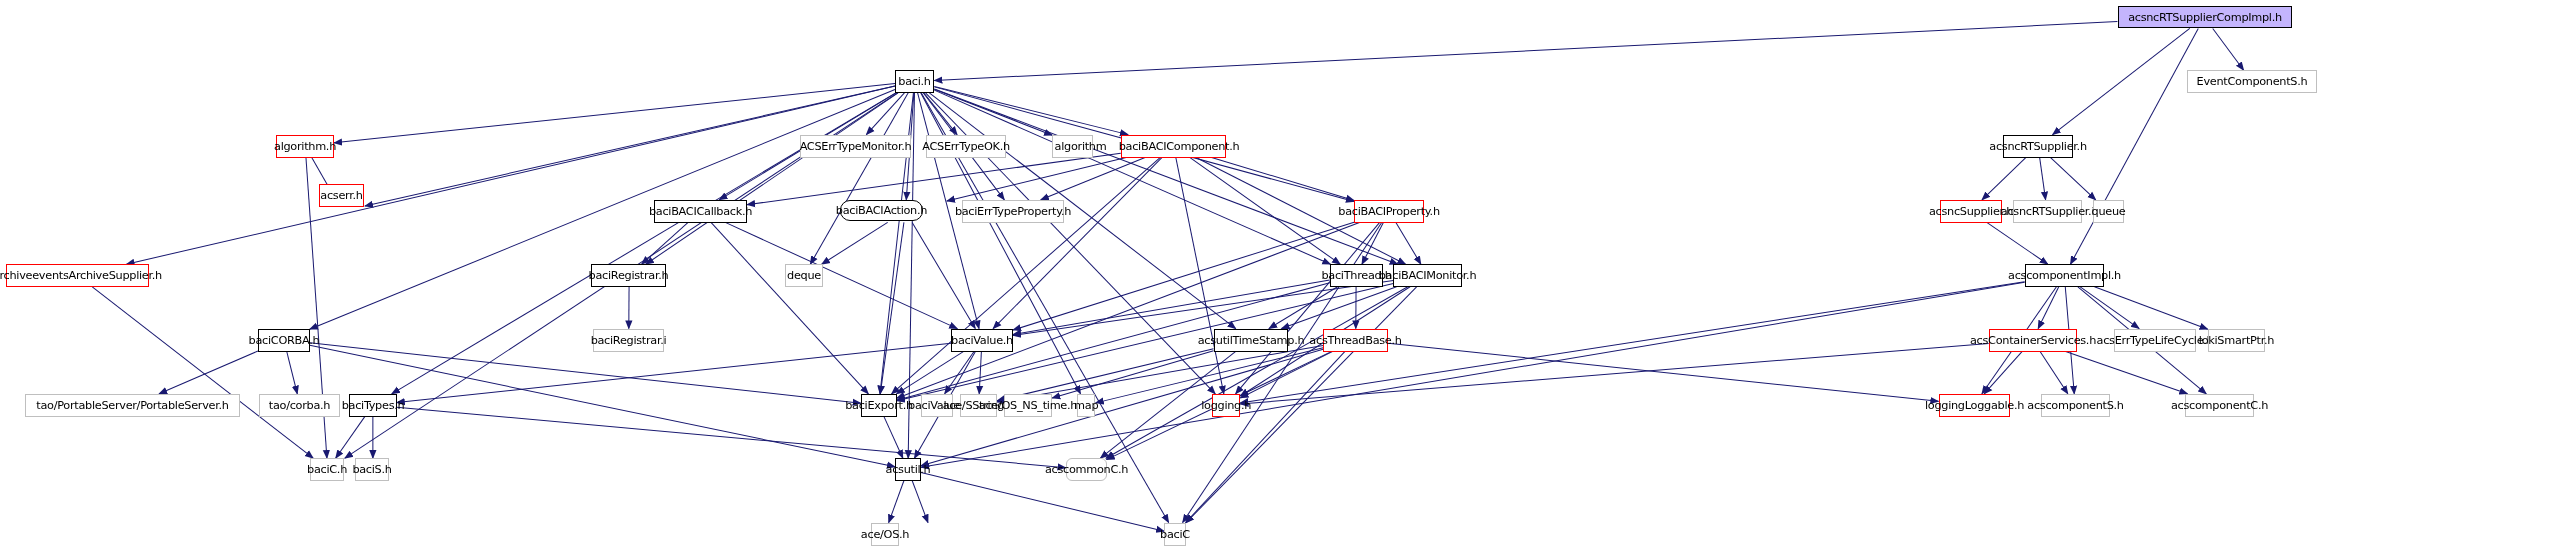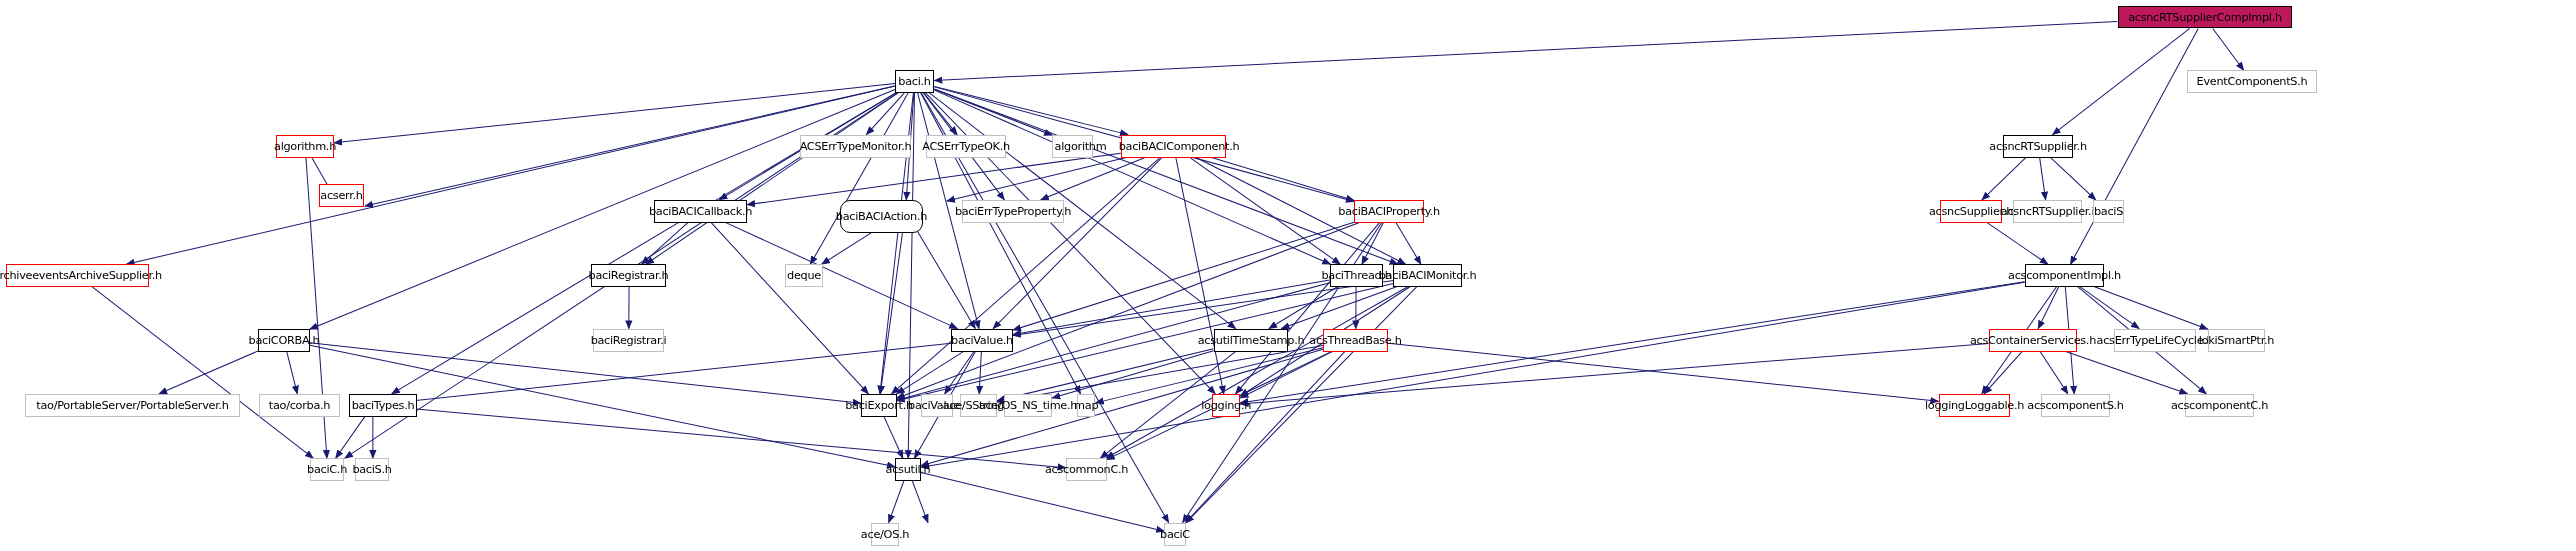--- a/index.html
+++ b/index.html
@@ -7,21 +7,21 @@
          font-family: "DejaVu Sans", sans-serif; }
   #graph { position: absolute; left: 0; top: 0; width: 2576px; height: 551px; }
   #edges path { fill: none; stroke: #191970; stroke-width: 1.2; }
   .node { position: absolute; box-sizing: border-box; height: 22.6px;
           display: flex; align-items: center; justify-content: center;
           font-size: 11.3px; color: #000; background: #fff; white-space: nowrap;
           letter-spacing: -0.3px; cursor: pointer; }
   .node.documented { border: 1.3px solid #000; }
   .node.undocumented { border: 1.3px solid #bfbfbf; cursor: default; }
   .node.truncated { border: 1.3px solid #ff0000; }
-  .node.root { border: 1.3px solid #000; background: #be185d; cursor: default; }
+  .node.root { border: 1.3px solid #000; background: #c4b5fd; cursor: default; }
 </style>
 </head>
 <body>
 
 <svg id="graph" width="2576" height="551" viewBox="0 0 3080 659">
   <defs>
     <marker id="arrow" viewBox="0 0 10 10" refX="9" refY="5" markerWidth="9" markerHeight="9" orient="auto">
       <path d="M0,1 L10,5 L0,9 z" fill="#191970" stroke="none"></path>
     </marker>
   </defs>
@@ -140,53 +140,53 @@
   <div class="node documented" style="left: 895px; top: 70px; width: 39px; height: 22.6px;">baci.h</div>
   <div class="node undocumented" style="left: 2187px; top: 70px; width: 130px; height: 22.6px;">EventComponentS.h</div>
   <div class="node documented" style="left: 2003px; top: 135px; width: 70px; height: 22.6px;">acsncRTSupplier.h</div>
   <div class="node truncated" style="left: 276px; top: 135px; width: 58px; height: 22.6px;">algorithm.h</div>
   <div class="node undocumented" style="left: 800px; top: 135px; width: 111px; height: 22.6px;">ACSErrTypeMonitor.h</div>
   <div class="node undocumented" style="left: 926px; top: 135px; width: 80px; height: 22.6px;">ACSErrTypeOK.h</div>
   <div class="node undocumented" style="left: 1052px; top: 135px; width: 41px; height: 22.6px; padding-left: 16px;">algorithm</div>
   <div class="node truncated" style="left: 1121px; top: 135px; width: 105px; height: 22.6px; padding-left: 11px;">baciBACIComponent.h</div>
   <div class="node truncated" style="left: 319px; top: 184px; width: 45px; height: 22.6px;">acserr.h</div>
   <div class="node documented" style="left: 654px; top: 200px; width: 93px; height: 22.6px;">baciBACICallback.h</div>
-  <div class="node documented" style="left: 840px; top: 200px; width: 83px; height: 33px; border-radius: 10px;">baciBACIAction.h</div>
+  <div class="node documented" style="left: 840px; top: 200px; width: 83px; height: 21px; border-radius: 10px;">baciBACIAction.h</div>
   <div class="node undocumented" style="left: 962px; top: 200px; width: 102px; height: 22.6px;">baciErrTypeProperty.h</div>
   <div class="node truncated" style="left: 1354px; top: 200px; width: 70px; height: 22.6px;">baciBACIProperty.h</div>
   <div class="node truncated" style="left: 1940px; top: 200px; width: 62px; height: 22.6px;">acsncSupplier.h</div>
   <div class="node undocumented" style="left: 2013px; top: 200px; width: 69px; height: 22.6px;">acsncRTSupplier.i</div>
-  <div class="node undocumented" style="left: 2093px; top: 200px; width: 31px; height: 22.6px;">baciS</div>
+  <div class="node undocumented" style="left: 2093px; top: 200px; width: 31px; height: 22.6px;">queue</div>
   <div class="node truncated" style="left: 5.9px; top: 264px; width: 143px; height: 22.6px;">archiveeventsArchiveSupplier.h</div>
   <div class="node documented" style="left: 591px; top: 264px; width: 75px; height: 22.6px;">baciRegistrar.h</div>
   <div class="node undocumented" style="left: 785px; top: 264px; width: 38px; height: 22.6px;">deque</div>
   <div class="node documented" style="left: 1330px; top: 264px; width: 53px; height: 22.6px;">baciThread.h</div>
   <div class="node documented" style="left: 1393px; top: 264px; width: 69px; height: 22.6px;">baciBACIMonitor.h</div>
   <div class="node documented" style="left: 2025px; top: 264px; width: 79px; height: 22.6px;">acscomponentImpl.h</div>
   <div class="node undocumented" style="left: 593px; top: 329px; width: 71px; height: 22.6px;">baciRegistrar.i</div>
   <div class="node documented" style="left: 258px; top: 329px; width: 52px; height: 22.6px;">baciCORBA.h</div>
   <div class="node documented" style="left: 951px; top: 329px; width: 62px; height: 22.6px;">baciValue.h</div>
   <div class="node documented" style="left: 1214px; top: 329px; width: 74px; height: 22.6px;">acsutilTimeStamp.h</div>
   <div class="node truncated" style="left: 1323px; top: 329px; width: 65px; height: 22.6px;">acsThreadBase.h</div>
   <div class="node truncated" style="left: 1989px; top: 329px; width: 88px; height: 22.6px;">acsContainerServices.h</div>
   <div class="node undocumented" style="left: 2114px; top: 329px; width: 82px; height: 22.6px;">acsErrTypeLifeCycle.h</div>
   <div class="node undocumented" style="left: 2208px; top: 329px; width: 57px; height: 22.6px;">lokiSmartPtr.h</div>
   <div class="node undocumented" style="left: 25px; top: 394px; width: 215px; height: 22.6px;">tao/PortableServer/PortableServer.h</div>
   <div class="node undocumented" style="left: 259px; top: 394px; width: 81px; height: 22.6px;">tao/corba.h</div>
-  <div class="node documented" style="left: 349px; top: 394px; width: 68px; height: 22.6px;">baciTypes.h</div>
+  <div class="node documented" style="left: 349px; top: 394px; width: 48px; height: 22.6px;">baciTypes.h</div>
   <div class="node documented" style="left: 861px; top: 394px; width: 36px; height: 22.6px;">baciExport.h</div>
   <div class="node undocumented" style="left: 921px; top: 394px; width: 32px; height: 22.6px;">baciValue.i</div>
   <div class="node undocumented" style="left: 960px; top: 394px; width: 37px; height: 22.6px;">ace/SString.h</div>
   <div class="node undocumented" style="left: 1004px; top: 394px; width: 48px; height: 22.6px;">ace/OS_NS_time.h</div>
   <div class="node undocumented" style="left: 1077px; top: 394px; width: 18.4px; height: 22.6px;">map</div>
   <div class="node truncated" style="left: 1212px; top: 394px; width: 28.4px; height: 22.6px;">logging.h</div>
   <div class="node truncated" style="left: 1939px; top: 394px; width: 71px; height: 22.6px;">loggingLoggable.h</div>
   <div class="node undocumented" style="left: 2041px; top: 394px; width: 69px; height: 22.6px;">acscomponentS.h</div>
   <div class="node undocumented" style="left: 2185px; top: 394px; width: 69px; height: 22.6px;">acscomponentC.h</div>
   <div class="node undocumented" style="left: 310px; top: 458px; width: 34px; height: 22.6px;">baciC.h</div>
   <div class="node undocumented" style="left: 355px; top: 458px; width: 34px; height: 22.6px;">baciS.h</div>
   <div class="node documented" style="left: 895px; top: 458px; width: 26px; height: 22.6px;">acsutil.h</div>
-  <div class="node undocumented" style="left: 1066px; top: 458px; width: 41px; height: 22.6px;">acscommonC.h</div>
+  <div class="node undocumented" style="left: 1066px; top: 458px; width: 41px; height: 22.6px; border-radius: 6px;">acscommonC.h</div>
   <div class="node undocumented" style="left: 871px; top: 523px; width: 28px; height: 22.6px;">ace/OS.h</div>
   <div class="node undocumented" style="left: 906px; top: 523px; width: 53px; height: 22.6px; margin-top: 44px;">ace/Functor_String.h</div>
   <div class="node undocumented" style="left: 1164px; top: 523px; width: 22px; height: 22.6px;">baciC</div>
 </div>
 
 
 </body></html>

